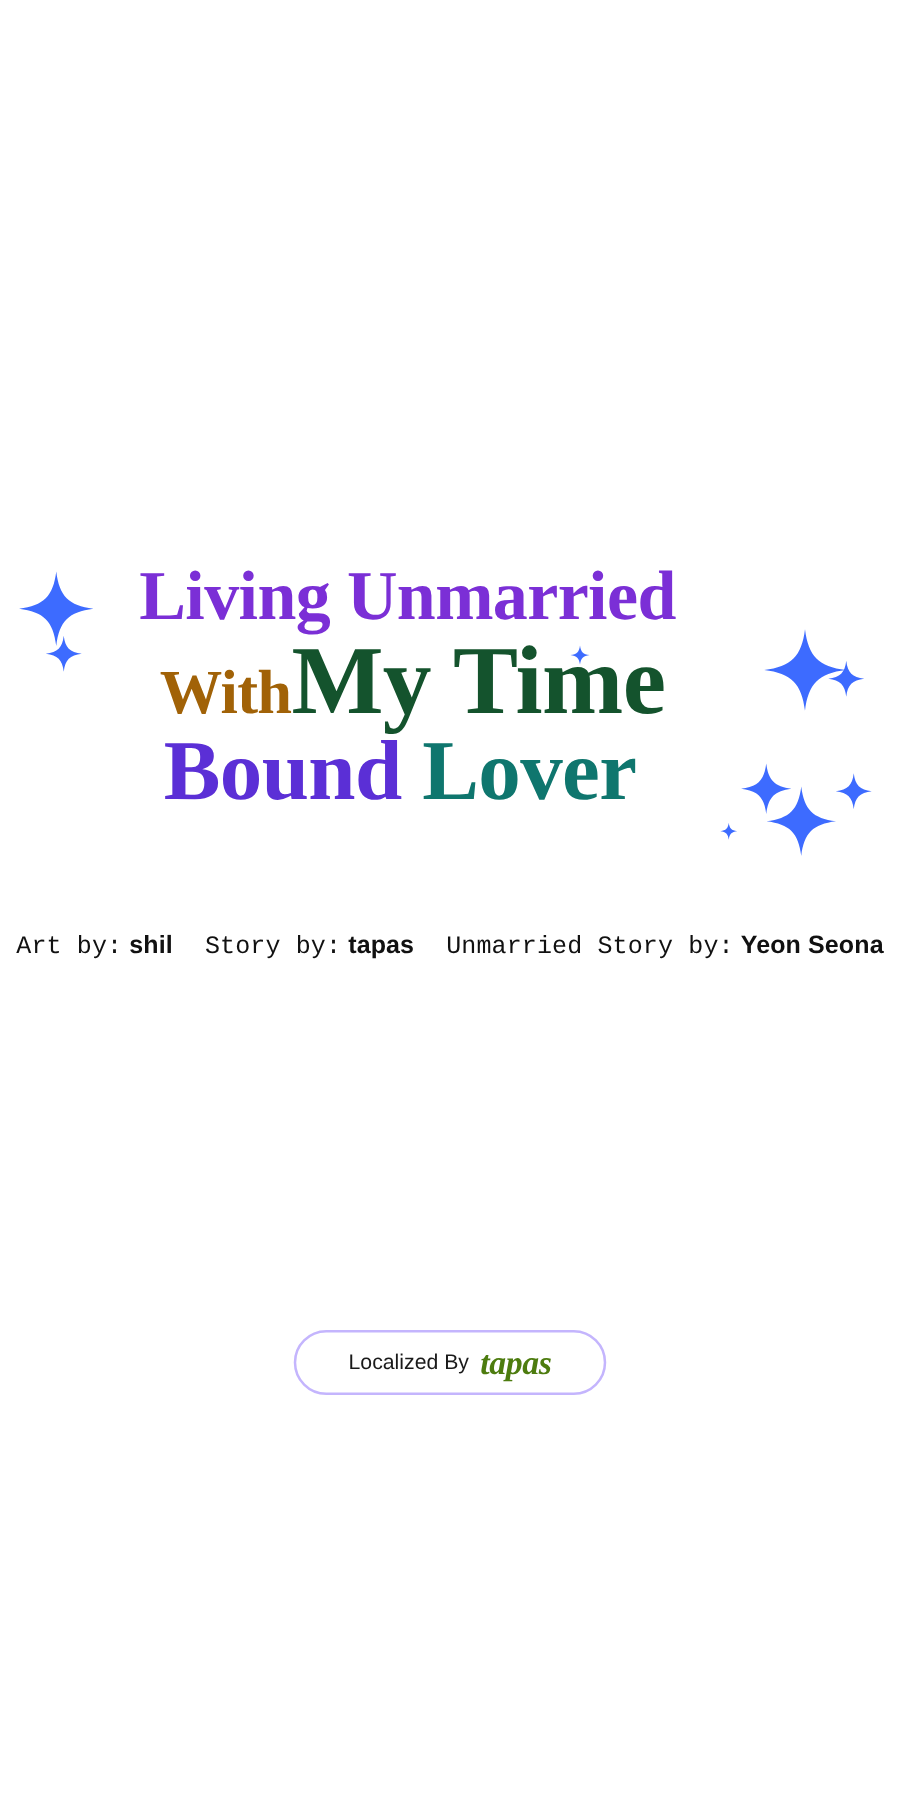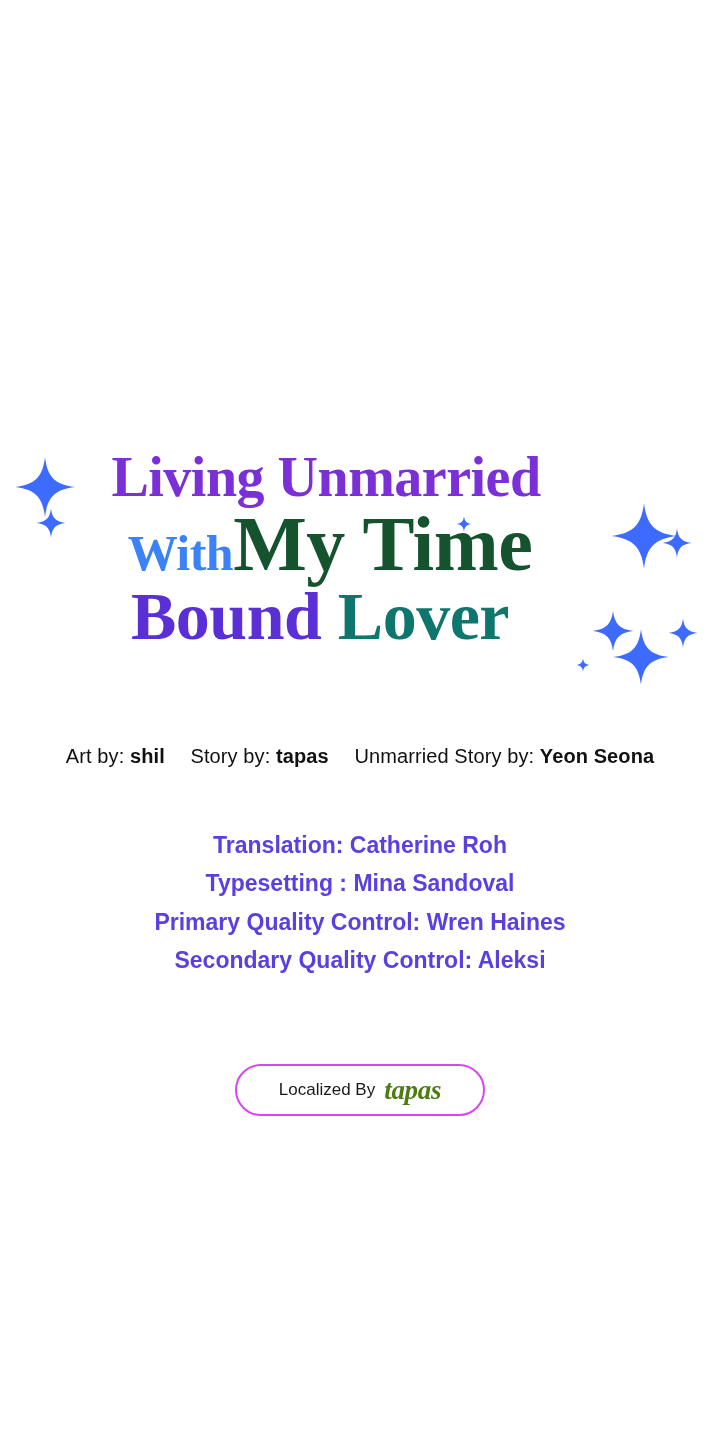--- a/index.html
+++ b/index.html
@@ -53,21 +53,21 @@
     left: -6px;
   }
   .line2 {
     font-size: 68px;
     position: relative;
     top: 24px;
     left: -2px;
   }
   .line2 .w-with {
     font-size: 50px;
-    color: #3b82f6;
+    color: #a16207;
     vertical-align: baseline;
   }
   .line2 .w-mytime {
     color: #14532d;
     font-size: 78px;
   }
   .line3 {
     font-size: 68px;
     position: relative;
     top: 30px;
@@ -92,21 +92,21 @@
     position: absolute;
     top: 745px;
     left: 0;
     width: 720px;
     text-align: center;
     font-size: 20px;
     color: #111111;
     letter-spacing: 0.1px;
   }
   .credits-row .seg { margin: 0 10px; white-space: nowrap; }
-  .credits-row .lbl { font-weight: normal; }
+  .credits-row .lbl { font-weight: normal; font-family: Liberation Mono, monospace; }
   .credits-row .val { font-weight: bold; }
 
   
   .staff {
     position: absolute;
     top: 826px;
     left: 0;
     width: 720px;
     text-align: center;
     color: #5b3fe0;
@@ -117,21 +117,21 @@
   .staff div { white-space: nowrap; }
 
   
   .badge {
     position: absolute;
     top: 1064px;
     left: 50%;
     transform: translateX(-50%);
     width: 246px;
     height: 48px;
-    border: 2px solid #d946ef;
+    border: 2px solid #c4b5fd;
     border-radius: 26px;
     background: #ffffff;
     display: flex;
     align-items: center;
     justify-content: center;
     gap: 9px;
   }
   .badge .bl {
     font-size: 17px;
     color: #1a1a1a;
@@ -219,25 +219,19 @@
     <span class="seg">
       <span class="lbl">Story by:</span>
       <span class="val">tapas</span>
     </span>
     <span class="seg">
       <span class="lbl">Unmarried Story by:</span>
       <span class="val">Yeon Seona</span>
     </span>
   </div>
 
-  <div class="staff">
-    <div>Translation: Catherine Roh</div>
-    <div>Typesetting : Mina Sandoval</div>
-    <div>Primary Quality Control: Wren Haines</div>
-    <div>Secondary Quality Control: Aleksi</div>
-  </div>
 
   <div class="badge">
     <span class="bl">Localized By</span>
     <span class="bw">tapas</span>
   </div>
 
 </div>
 
 </body></html>

